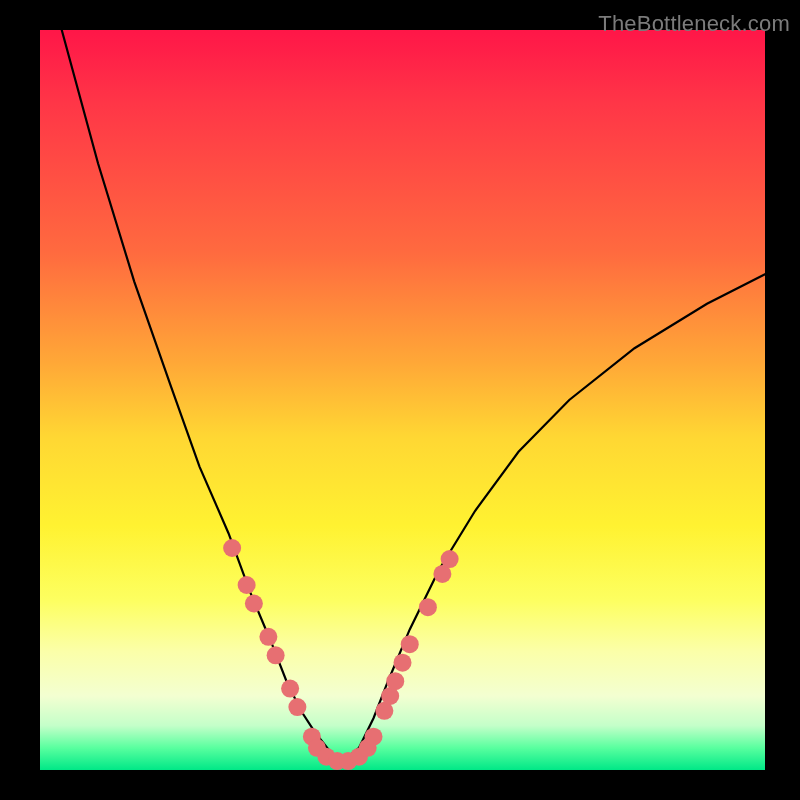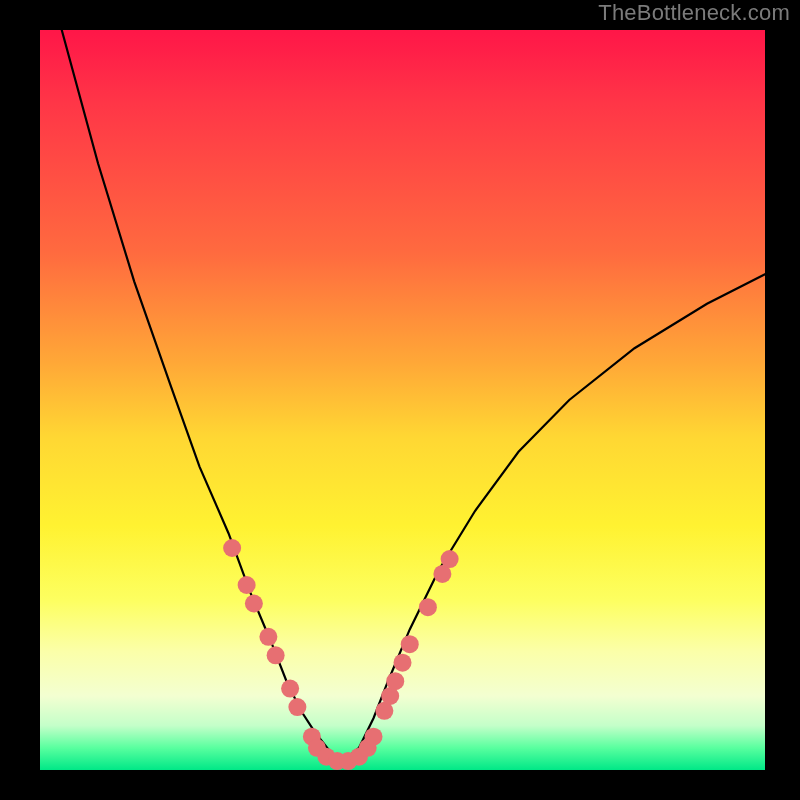--- a/index.html
+++ b/index.html
@@ -12,21 +12,21 @@
     font-family: Arial, Helvetica, sans-serif;
   }
   .outer {
     position: relative;
     width: 800px;
     height: 800px;
     background: #000;
   }
   .watermark {
     position: absolute;
-    top: 0;
+    top: 11px;
     right: 10px;
     color: #7b7b7b;
     font-size: 22px;
     font-weight: 500;
     letter-spacing: 0.2px;
     z-index: 5;
   }
   .plot-area {
     position: absolute;
     left: 40px;

